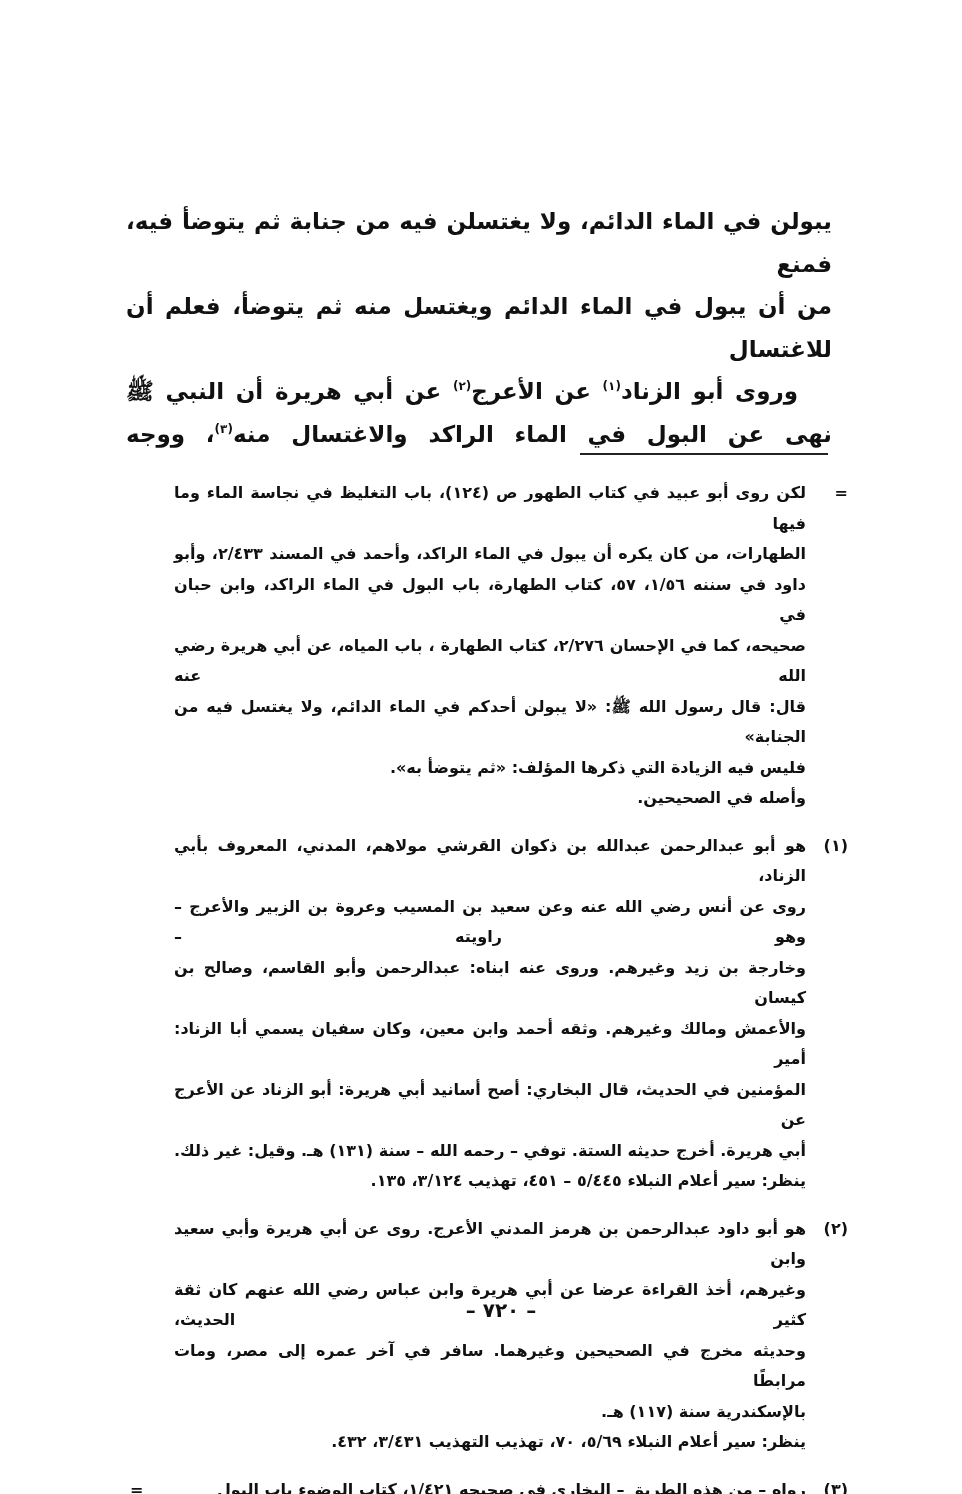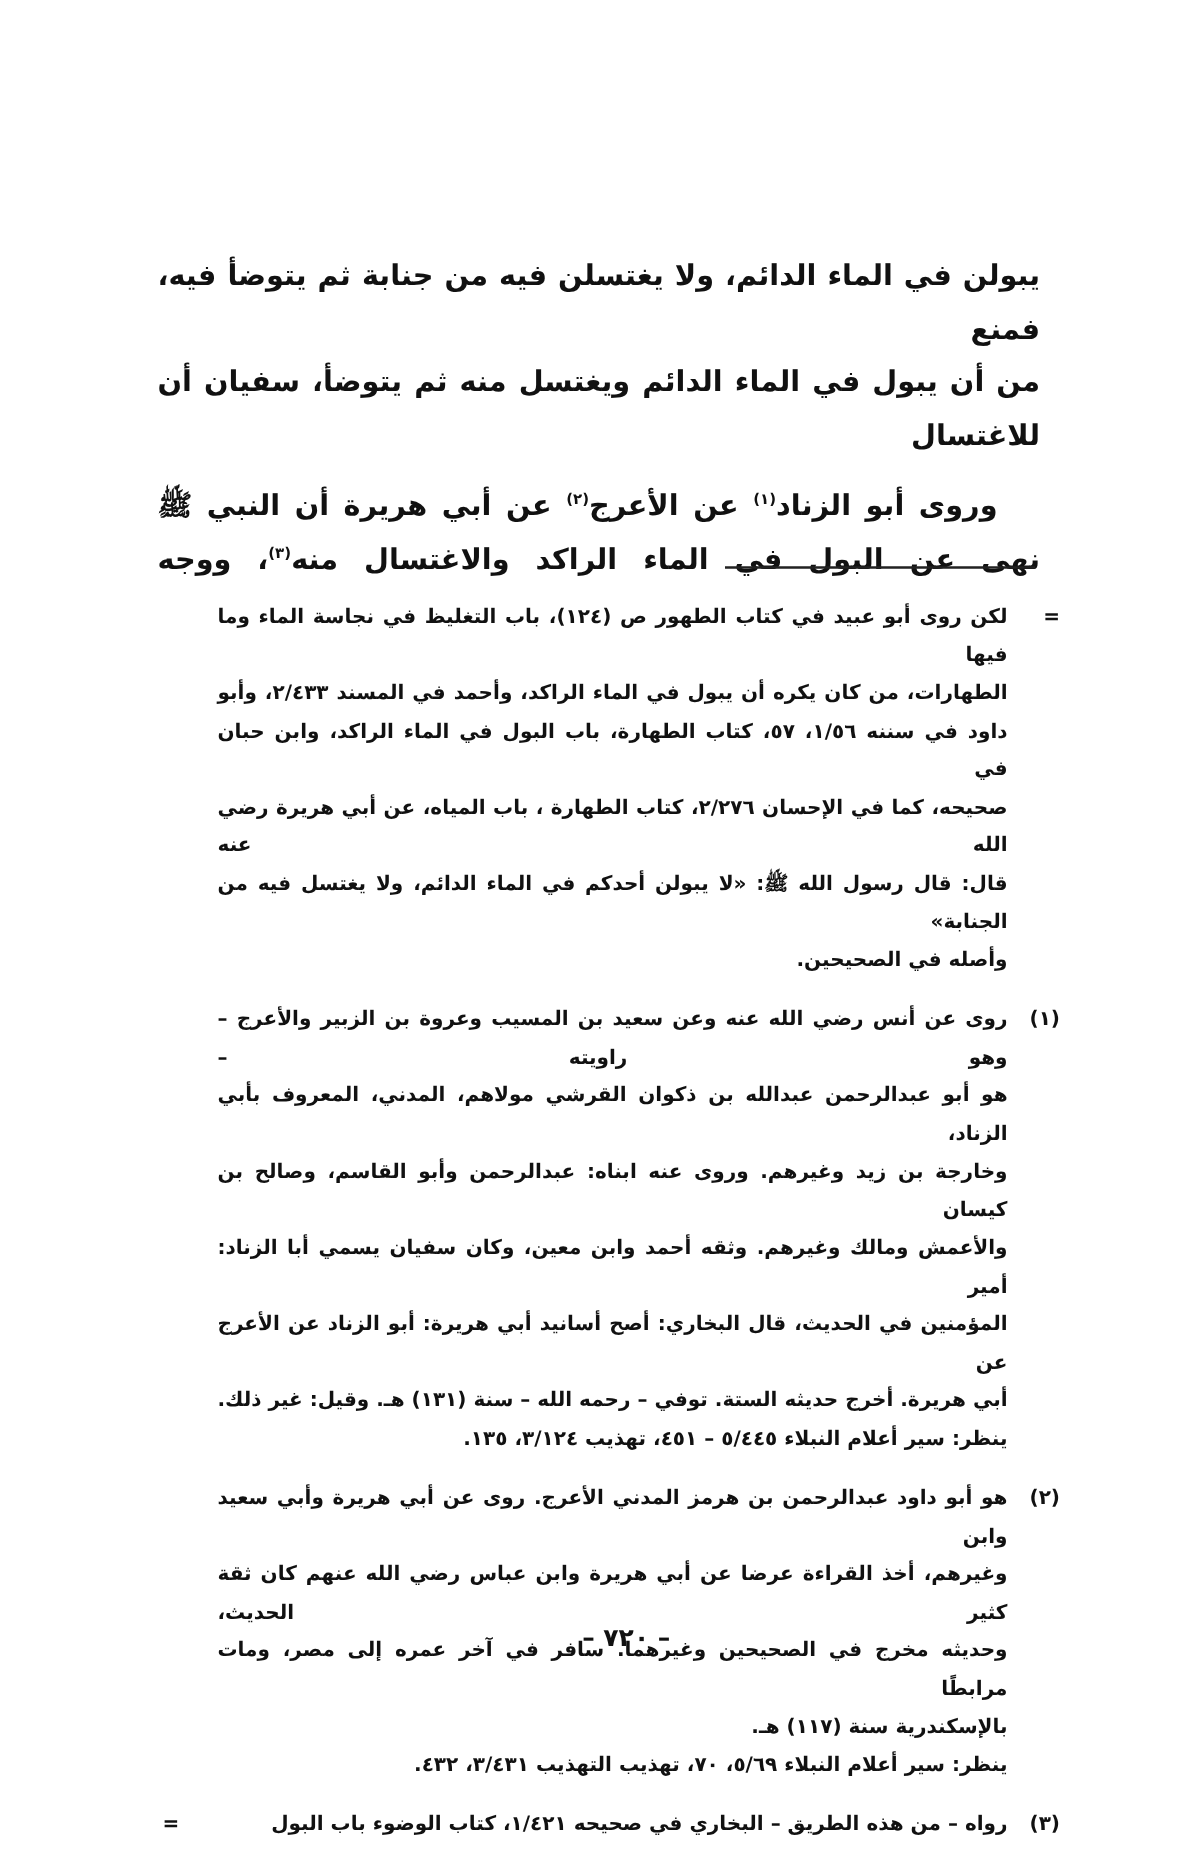--- a/index.html
+++ b/index.html
@@ -1,20 +1,20 @@
 <!DOCTYPE html>
 <html><head>
 <meta charset="utf-8">
 <style>
   html, body { margin:0; padding:0; background:#ffffff; }
   body { width:962px; height:1494px; position:relative; overflow:hidden; font-family:"DejaVu Sans", sans-serif; color:#111; }
   .page { position:absolute; left:0; top:0; width:962px; height:1494px; }
   .main-text { position:absolute; left:126px; width:706px; top:200px; direction:rtl; text-align:justify; text-align-last:justify; font-size:23px; line-height:42.5px; font-weight:bold; }
   .main-text .para { margin:0; }
-  .main-text .para + .para { margin-top:14px; }
+  .main-text .para + .para { margin-top:0; }
   .main-text .indent { padding-right:34px; }
   sup { font-size:12px; line-height:0; vertical-align:super; }
   .separator { position:absolute; left:580px; width:248px; top:453px; height:2px; background:#222; }
   .footnotes { position:absolute; left:126px; width:722px; top:478px; direction:rtl; font-size:16px; line-height:30.5px; font-weight:bold; }
   .fn { display:flex; flex-direction:row; margin-bottom:17px; }
   .fn-marker { width:42px; flex:0 0 42px; text-align:right; }
   .fn-body { flex:1; text-align:justify; }
   .fn-body .line { display:block;margin-left:48px; }
   .fn-body .line.justify { text-align:justify; text-align-last:justify; }
   .fn-body .line.plain { text-align:right; text-align-last:right; }
@@ -22,49 +22,50 @@
   .page-number { position:absolute; left:0; width:962px; top:1298px; text-align:center; font-size:20px; font-weight:bold; direction:rtl;margin-left:20px; }
 </style>
 </head>
 <body>
 
 <div class="page">
 
   <div class="main-text">
     <p class="para">
       <span style="display:block">يبولن في الماء الدائم، ولا يغتسلن فيه من جنابة ثم يتوضأ فيه، فمنع</span>
-      <span style="display:block">من أن يبول في الماء الدائم ويغتسل منه ثم يتوضأ، سفيان أن للاغتسال</span>
+      <span style="display:block">من أن يبول في الماء الدائم ويغتسل منه ثم يتوضأ، فعلم أن للاغتسال</span>
     </p>
     <p class="para">
       <span class="indent" style="display:block"><span>وروى أبو الزناد</span><sup>(١)</sup><span> عن الأعرج</span><sup>(٢)</sup><span> عن أبي هريرة أن النبي ﷺ</span></span>
       <span style="display:block"><span>نهى عن البول في الماء الراكد والاغتسال منه</span><sup>(٣)</sup><span>، ووجه</span></span>
     </p>
   </div>
 
   <div class="separator"></div>
 
   <div class="footnotes">
 
     <div class="fn">
       <span class="fn-marker">=</span>
       <div class="fn-body">
         <span class="line justify">لكن روى أبو عبيد في كتاب الطهور ص (١٢٤)، باب التغليظ في نجاسة الماء وما فيها</span>
         <span class="line justify">الطهارات، من كان يكره أن يبول في الماء الراكد، وأحمد في المسند ٢/٤٣٣، وأبو</span>
         <span class="line justify">داود في سننه ١/٥٦، ٥٧، كتاب الطهارة، باب البول في الماء الراكد، وابن حبان في</span>
         <span class="line justify">صحيحه، كما في الإحسان ٢/٢٧٦، كتاب الطهارة ، باب المياه، عن أبي هريرة رضي الله عنه</span>
         <span class="line justify">قال: قال رسول الله ﷺ: «لا يبولن أحدكم في الماء الدائم، ولا يغتسل فيه من الجنابة»</span>
+        <span class="line plain">فليس فيه الزيادة التي ذكرها المؤلف: «ثم يتوضأ به».</span>
         <span class="line plain">وأصله في الصحيحين.</span>
       </div>
     </div>
 
     <div class="fn">
       <span class="fn-marker">(١)</span>
       <div class="fn-body">
+        <span class="line justify">هو أبو عبدالرحمن عبدالله بن ذكوان القرشي مولاهم، المدني، المعروف بأبي الزناد،</span>
         <span class="line justify">روى عن أنس رضي الله عنه وعن سعيد بن المسيب وعروة بن الزبير والأعرج – وهو راويته –</span>
-        <span class="line justify">هو أبو عبدالرحمن عبدالله بن ذكوان القرشي مولاهم، المدني، المعروف بأبي الزناد،</span>
         <span class="line justify">وخارجة بن زيد وغيرهم. وروى عنه ابناه: عبدالرحمن وأبو القاسم، وصالح بن كيسان</span>
         <span class="line justify">والأعمش ومالك وغيرهم. وثقه أحمد وابن معين، وكان سفيان يسمي أبا الزناد: أمير</span>
         <span class="line justify">المؤمنين في الحديث، قال البخاري: أصح أسانيد أبي هريرة: أبو الزناد عن الأعرج عن</span>
         <span class="line justify">أبي هريرة. أخرج حديثه الستة. توفي – رحمه الله – سنة (١٣١) هـ. وقيل: غير ذلك.</span>
         <span class="line plain">ينظر: سير أعلام النبلاء ٥/٤٤٥ – ٤٥١، تهذيب ٣/١٢٤، ١٣٥.</span>
       </div>
     </div>
 
     <div class="fn">
       <span class="fn-marker">(٢)</span>

